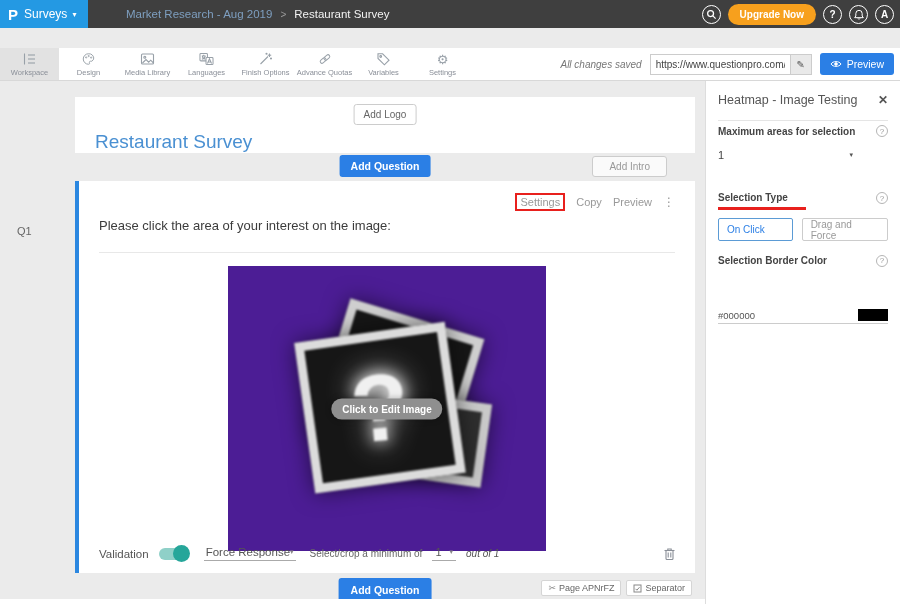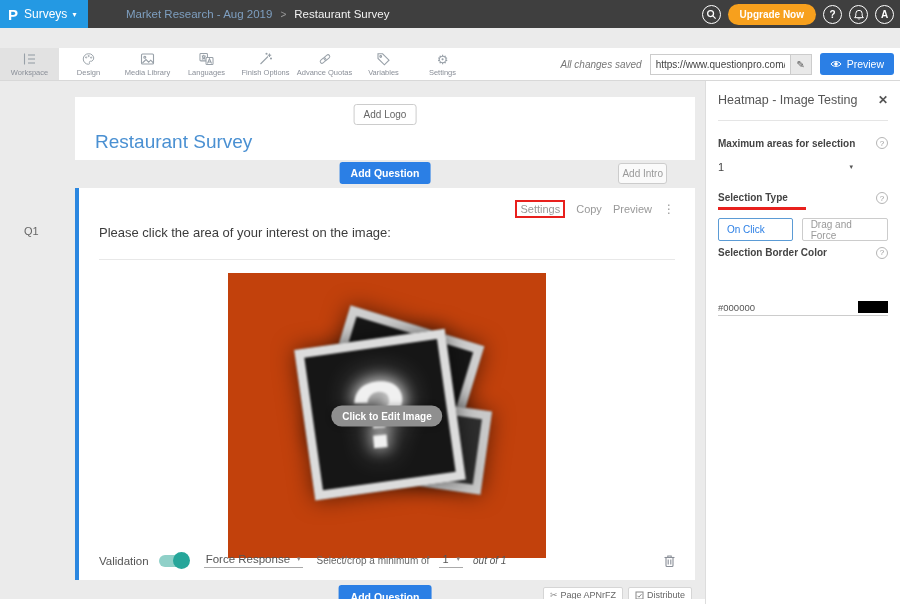--- a/index.html
+++ b/index.html
@@ -38,52 +38,52 @@
   .tool-icon svg { stroke:#98a0a8; fill:none; stroke-width:1.1; }
   .toolbar-right { position:absolute; right:6px; top:0; height:32px; display:flex; align-items:center; gap:8px; }
   .saved-status { font-style:italic; font-size:10px; color:#777; }
   .url-group { display:flex; align-items:stretch; height:21px; }
   .url-input { width:140px; border:1px solid #ccc; border-right:none; font-size:10px; padding:0 5px; color:#444; outline:none; font-family:inherit; }
   .pencil-box { width:22px; background:#e9e9e9; border:1px solid #ccc; display:flex; align-items:center; justify-content:center; font-size:10px; color:#555; cursor:pointer; }
   .preview-btn { display:flex; align-items:center; gap:5px; background:#2b7fe5; color:#fff; border:none; border-radius:3px; font-size:10.5px; padding:5px 10px; cursor:pointer; }
 
   
   .main { position:absolute; top:81px; left:0; width:705px; height:523px; background:#ebebeb; }
-  .q-label { position:absolute; left:24px; top:144px; font-size:11px; color:#666; }
+  .q-label { position:absolute; left:17px; top:144px; font-size:11px; color:#666; }
   .col { position:absolute; left:75px; top:0; width:620px; }
 
-  .header-card { margin-top:16px; background:#fff; height:63px; position:relative; }
+  .header-card { margin-top:16px; background:#fff; height:56px; position:relative; }
   .add-logo-btn { position:absolute; left:50%; transform:translateX(-50%); top:7px; background:#fff; border:1px solid #ccc; border-radius:3px; font-size:10px; color:#666; padding:4px 9px; cursor:pointer; }
   .survey-title { position:absolute; left:20px; top:34px; font-size:19px; color:#4a90d2; }
 
   .addq-row { height:28px; position:relative; }
   .addq-btn { position:absolute; left:50%; transform:translateX(-50%); top:2px; background:#2b7fe5; color:#fff; border:none; border-radius:3px; font-size:10.5px; font-weight:700; padding:5px 11px; cursor:pointer; }
-  .add-intro-btn { position:absolute; right:28px; top:3px; background:#fafafa; border:1px solid #ccc; border-radius:3px; font-size:10px; color:#999; padding:4px 3px; cursor:pointer; }
+  .add-intro-btn { position:absolute; right:28px; top:3px; background:#fafafa; border:1px solid #ccc; border-radius:3px; font-size:10px; color:#999; padding:4px 16px; cursor:pointer; }
 
   .question-card { background:#fff; border-left:4px solid #2b87e0; height:392px; padding:0 20px; position:relative; }
   .q-actions { display:flex; justify-content:flex-end; align-items:center; gap:11px; padding-top:12px; }
   .q-action { font-size:11px; color:#999; cursor:pointer; }
   .q-action.settings { border:2px solid #e8201d; padding:1px 3px; }
   .kebab { font-size:12px; color:#999; cursor:pointer; }
   .q-text { margin-top:7px; font-size:13px; color:#3c3c3c; padding-bottom:19px; border-bottom:1px solid #e8e8e8; cursor:text; }
 
-  .img-placeholder { width:318px; height:285px; background:#c2410c; margin:13px auto 0; position:relative; overflow:hidden; cursor:pointer; }
+  .img-placeholder { width:318px; height:285px; background:#4c1d95; margin:13px auto 0; position:relative; overflow:hidden; cursor:pointer; }
   .ph-stack { position:absolute; left:50%; top:50%; width:210px; height:210px; transform:translate(-50%,-53%); filter:blur(1px); }
   .polaroid { position:absolute; background:#161616; border:9px solid #dcdcdc; box-shadow:0 0 22px rgba(0,0,0,.55); }
   .pol-back1 { width:140px; height:140px; left:45px; top:18px; transform:rotate(17deg); border-color:#cfcfcf; }
   .pol-back2 { width:150px; height:84px; left:55px; top:96px; transform:rotate(8deg); background:#2e2e2e; border-color:#c9c9c9; }
   .pol-front { width:152px; height:152px; left:22px; top:34px; transform:rotate(-8deg); display:flex; align-items:center; justify-content:center; }
   .ph-qmark { font-size:95px; font-weight:700; color:#f0f0f0; text-shadow:0 0 16px #fff, 0 0 30px #ddd; transform:rotate(3deg); }
   .edit-image-btn { position:absolute; left:50%; top:50%; transform:translate(-50%,-50%); background:#8f8f8f; color:#fff; border:none; border-radius:11px; font-size:10px; font-weight:700; padding:5px 11px; cursor:pointer; box-shadow:0 0 6px rgba(0,0,0,.3); }
 
   .validation-row { position:absolute; left:20px; right:20px; bottom:12px; display:flex; align-items:center; gap:10px; }
   .val-label { font-size:11.5px; color:#555; }
   .toggle { width:29px; height:12px; border-radius:7px; background:#8fd0c8; position:relative; cursor:pointer; margin-right:6px; }
   .toggle::after { content:""; position:absolute; right:-2px; top:-2.5px; width:17px; height:17px; border-radius:50%; background:#26a69a; }
-  .force-select { font-size:11.5px; color:#555; border-bottom:1px solid #aaa; padding:0 2px 2px 2px; display:flex; align-items:center; gap:7px; cursor:pointer; margin-right:4px; }
+  .force-select { font-size:11.5px; color:#555; border-bottom:1px solid #aaa; padding:0 2px 2px 2px; display:flex; align-items:center; cursor:pointer; margin-right:4px; }
   .force-select .caret, .mini-select .caret { font-size:7px; color:#888; }
   .min-prefix { font-size:10px; color:#666; }
   .mini-select { font-size:11px; color:#555; border-bottom:1px solid #aaa; padding:0 3px 2px 3px; display:flex; align-items:center; gap:8px; cursor:pointer; }
   .out-of { font-size:10px; color:#555;font-style:italic; }
   .trash { margin-left:auto; cursor:pointer; display:flex; }
   .trash svg { stroke:#8a8f98; fill:none; stroke-width:1.1; }
 
   .footer-row { position:relative; margin-top:5px; height:24px; }
   .footer-addq { position:absolute; left:50%; transform:translateX(-50%); top:0; background:#2b7fe5; color:#fff; border:none; border-radius:3px; font-size:10.5px; font-weight:700; padding:6px 12px 8px; cursor:pointer; }
   .footer-right { position:absolute; right:3px; top:2px; display:flex; gap:5px; }
@@ -104,21 +104,21 @@
   .p-select .val { font-size:11px; color:#444; }
   .p-select .caret { font-size:7px; color:#555; }
   .red-underline { width:88px; height:2.5px; background:#e8201d; margin-top:2px; }
   .type-btns { margin-top:8px; display:flex; gap:9px; }
   .type-btn { height:23px; border-radius:2px; font-size:10px; background:#fff; cursor:pointer; padding:0 8px; text-align:left; }
   .type-btn.selected { border:1px solid #5b9bd5; color:#2b7fe5; width:76px; }
   .type-btn.unselected { border:1px solid #ccc; color:#999; width:88px; }
   .color-row { margin-top:10px; display:flex; justify-content:space-between; align-items:flex-end; border-bottom:1px solid #ccc; padding-bottom:2px; }
   .color-val { font-size:9.5px; color:#555;margin-top:33px; }
   .swatch { width:30px; height:12px; }
-  .mt16 { margin-top:16px; } .mt26 { margin-top:14px;gap:20px; } .mt22 { margin-top:6px; }
+  .mt16 { margin-top:4px; } .mt26 { margin-top:26px;gap:20px; } .mt22 { margin-top:14px; }
 </style>
 </head>
 <body>
 
 <div class="screen">
 
   <div class="topbar">
     <div class="logo-block">
       <span class="logo-p">P</span>
       <span class="nav-surveys">
@@ -322,21 +322,21 @@
             <span class="mb-icon">✂</span>
             <span>Page APNrFZ</span>
           </button>
           <button class="mini-btn">
             <span class="mb-icon">
                 <svg width="9" height="9" viewBox="0 0 9 9" style="stroke:#888;fill:none;stroke-width:1">
                   <rect x="1" y="1" width="7" height="7"></rect>
                   <path d="M2.5 4.8 l1.4 1.4 2.6-3"></path>
                 </svg>
               </span>
-            <span>Distribute</span>
+            <span>Separator</span>
           </button>
         </span>
       </div>
     </div>
     <div class="bottom-strip"></div>
   </div>
 
   <div class="panel">
     <div class="panel-head">
       <span class="panel-title">Heatmap - Image Testing</span>

